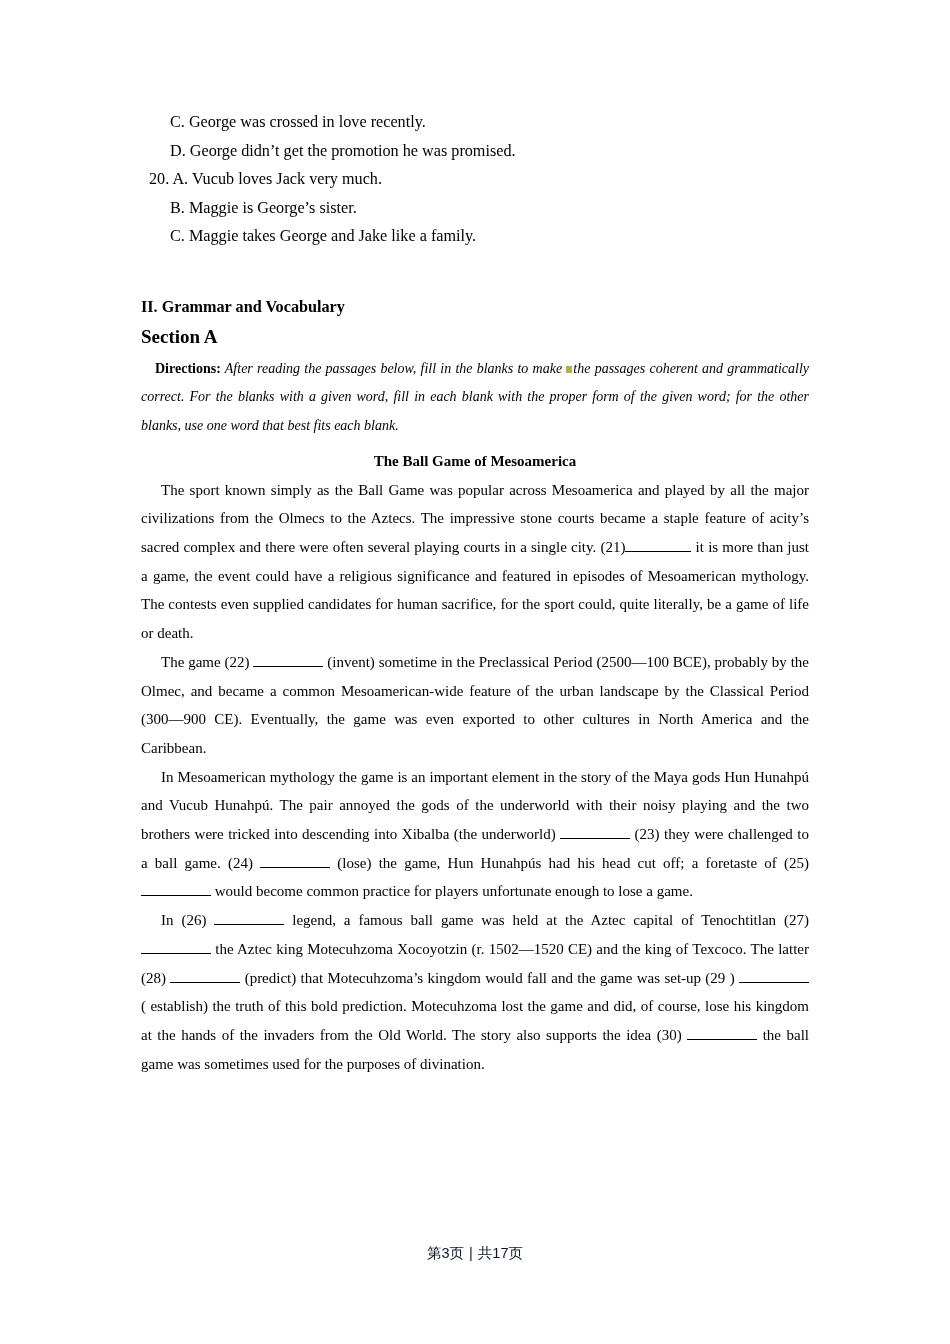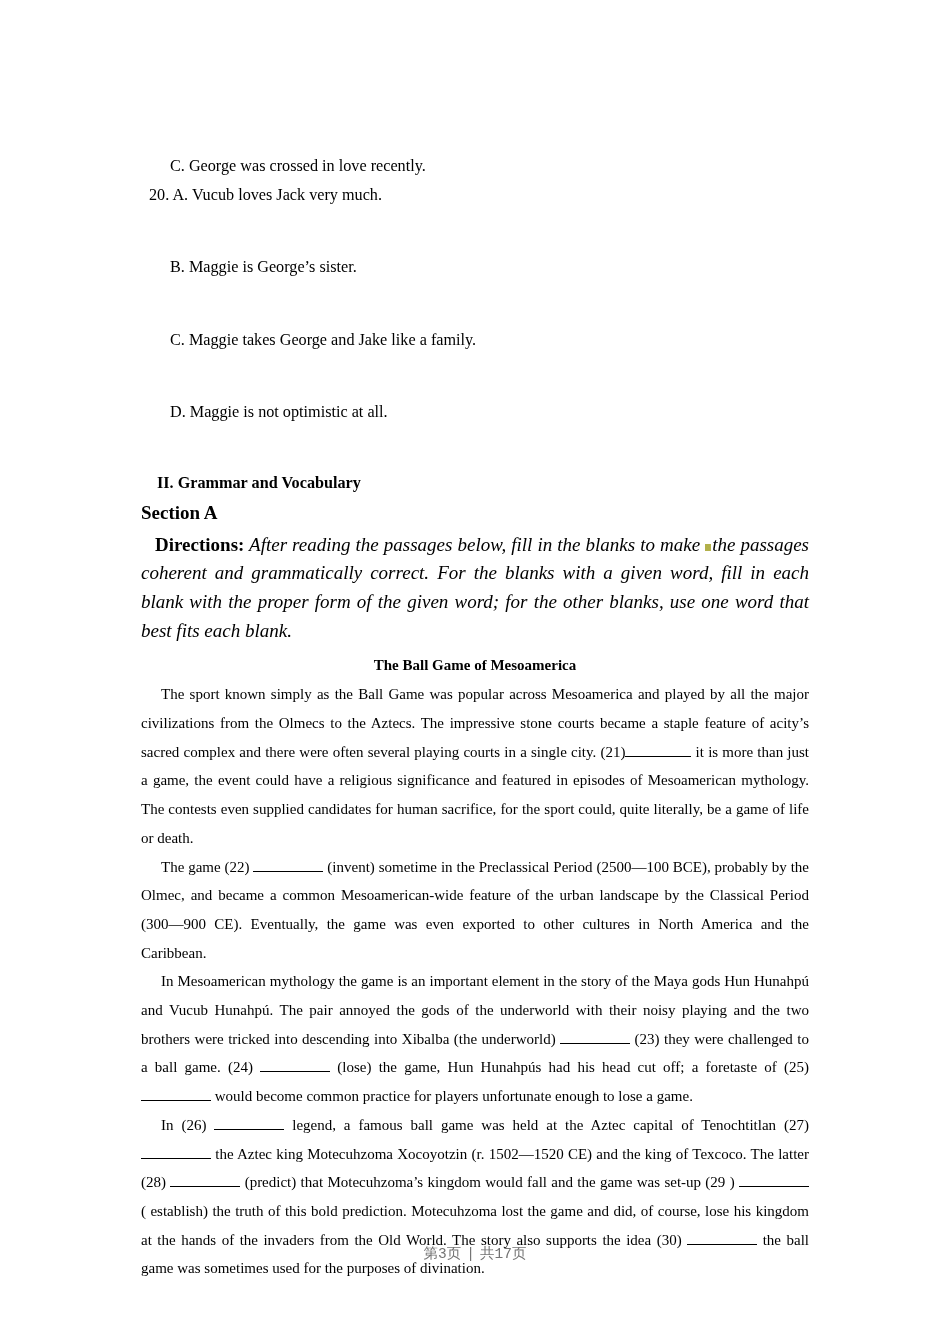--- a/index.html
+++ b/index.html
@@ -32,46 +32,44 @@
   .mc-block {
     margin: 0;
   }
   .mc-line {
     font-size: 16.2px;
     line-height: 28.5px;
     white-space: nowrap;
   }
   .mc-line.indent-opt {
     padding-left: 29px;
-    margin-top: 44px;
   }
   .mc-num {
     display: inline;
     margin-left: 8px;
   }
 
   
   .gap-before-heading {
     height: 42px;
   }
   .heading {
     font-size: 16.2px;
     line-height: 29px;
     font-weight: bold;
-    margin-left: 16px;
   }
   .section-label {
     font-size: 19px;
     line-height: 29px;
     font-weight: bold;
   }
 
   
   .directions {
-    font-size: 19px;
+    font-size: 14px;
     line-height: 28.7px;
     text-align: justify;
     text-justify: inter-word;
     text-indent: 14px;
     margin-top: 4px;
   }
   .directions b {
     font-weight: bold;
     font-style: normal;
   }
@@ -117,39 +115,39 @@
   .sectionB-gap { height: 26px; }
 
   
   .footer {
     position: absolute;
     left: 0;
     top: 1244px;
     width: 950px;
     text-align: center;
     font-size: 14.5px;
-    color: #737373;
-    font-family: Liberation Mono, monospace;
+    color: #0f172a;
+    font-family: Liberation Sans, sans-serif;
   }
   .footer .sep {
     margin: 0 5px;
   }
 </style>
 </head>
 <body>
 
 <div class="page">
   <div class="content">
 
     <div class="mc-block" id="mc-block">
         <div class="mc-line indent-opt"><span>C.</span> <span>George was crossed in love recently.</span></div>
+        <div class="mc-line indent-opt"><span>D.</span> <span>George didn’t get the promotion he was promised.</span></div>
         <div class="mc-line"><span class="mc-num">20.</span> <span>A.</span> <span>Vucub loves Jack very much.</span></div>
         <div class="mc-line indent-opt"><span>B.</span> <span>Maggie is George’s sister.</span></div>
         <div class="mc-line indent-opt"><span>C.</span> <span>Maggie takes George and Jake like a family.</span></div>
-        <div class="mc-line indent-opt"><span>D.</span> <span>Maggie is not optimistic at all.</span></div>
       </div>
 
     <div class="gap-before-heading"></div>
 
     <div class="heading">II. Grammar and Vocabulary</div>
 
     <div class="section-label">Section A</div>
 
     <div class="directions">
       <b>Directions:</b><i> <span>After reading the passages below, fill in the blanks to make</span> </i><span class="hl-mark"></span><i>the passages coherent and grammatically correct. For the blanks with a given word, fill in each blank with the proper form of the given word; for the other blanks, use one word that best fits each blank.</i>

